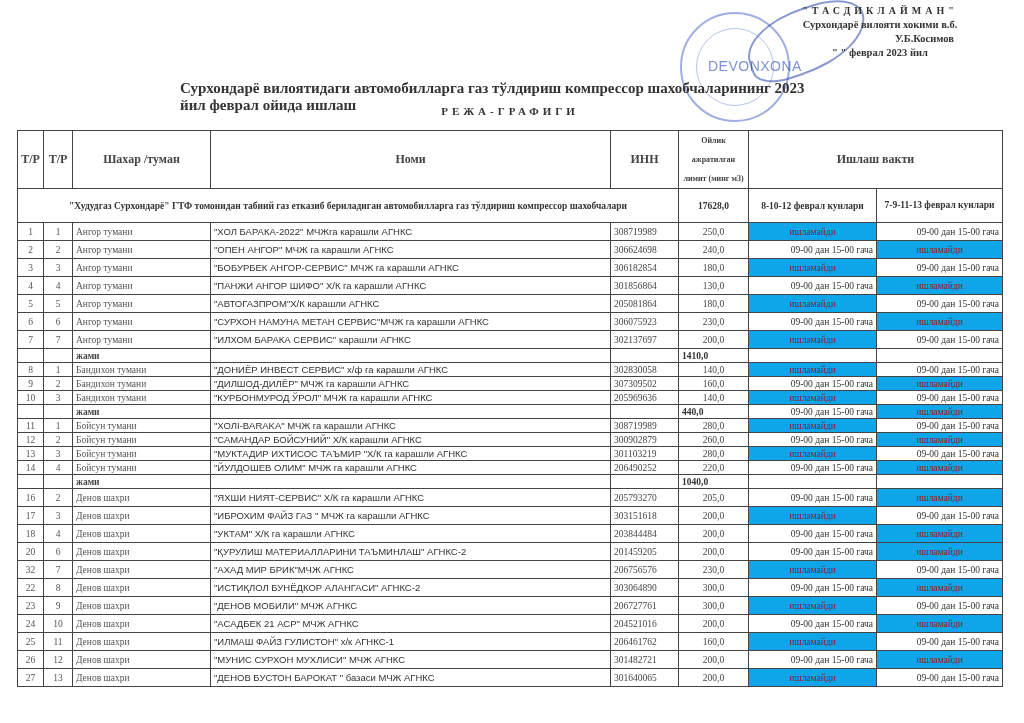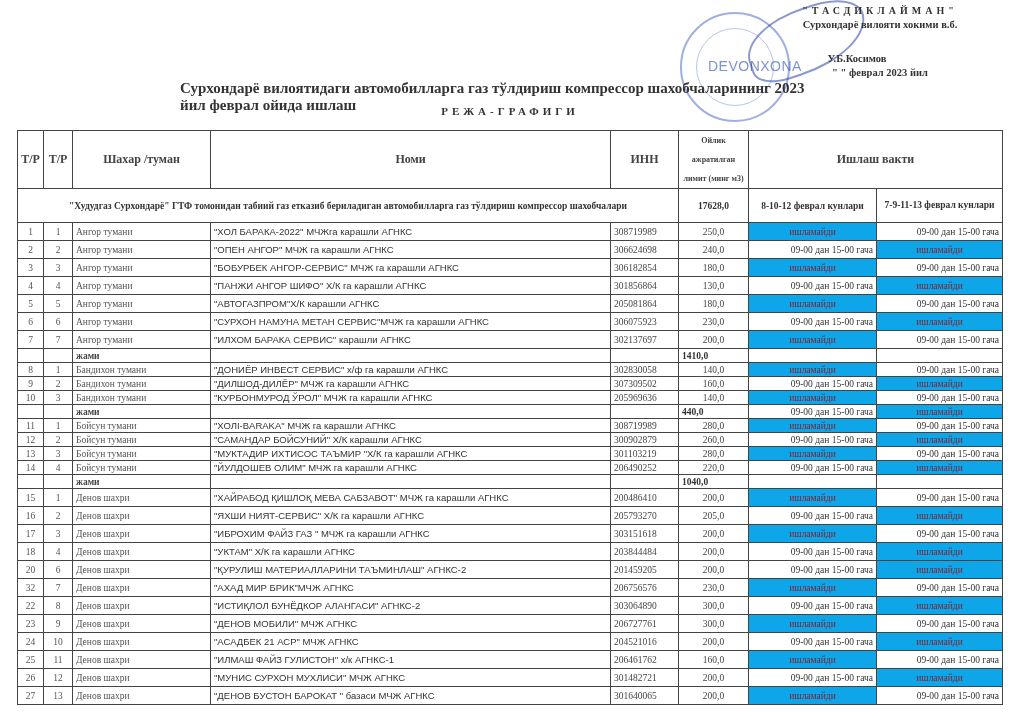--- a/index.html
+++ b/index.html
@@ -1,21 +1,21 @@
 <!DOCTYPE html>
 <html><head>
 <meta charset="utf-8">
 <style>
   html, body { margin:0; padding:0; background:#ffffff; }
   body { width:1024px; height:723px; position:relative; overflow:hidden;
          font-family:"Liberation Serif", "DejaVu Serif", serif; color:#222; }
   .approval { position:absolute; left:760px; top:4px; width:240px; font-size:10.5px; font-weight:bold; color:#333; line-height:14px; }
   .approval .a-title { text-align:center; letter-spacing:4px; font-size:10px; }
   .approval .a-org { text-align:center; }
-  .approval .a-sign { text-align:center; padding-right:46px;margin-top:20px; }
+  .approval .a-sign { text-align:right; padding-right:46px; }
   .approval .a-date { text-align:center; }
   .stamp { position:absolute; left:680px; top:12px; width:110px; height:110px; border-radius:50%;
            border:2px solid rgba(80,110,200,0.55); box-sizing:border-box; }
   .stamp .inner { position:absolute; left:14px; top:14px; right:14px; bottom:14px; border-radius:50%;
            border:1px solid rgba(80,110,200,0.4); }
   .stamp .stamp-text { position:absolute; left:26px; top:44px; font-family:"Liberation Sans", sans-serif;
            font-size:14px; color:rgba(70,100,190,0.7); letter-spacing:0.5px; }
   .signature { position:absolute; left:745px; top:8px; width:120px; height:60px; border:2px solid rgba(40,70,170,0.55);
            border-radius:60% 40% 70% 30%; transform:rotate(-18deg); }
   .doc-title { position:absolute; left:180px; top:80px; width:650px; text-align:left; font-size:15px; font-weight:bold; color:#333; }
@@ -250,30 +250,20 @@
         <td></td>
         <td></td>
         <td class="total-label">жами</td>
         <td></td>
         <td></td>
         <td class="total-val">1040,0</td>
         <td></td>
         <td></td>
       </tr>
       <tr class="big">
-        <td class="c">15</td>
-        <td class="c">1</td>
-        <td class="dist">Денов шахри</td>
-        <td class="name">"ХАЙРАБОД ҚИШЛОҚ МЕВА САБЗАВОТ" МЧЖ га карашли АГНКС</td>
-        <td class="inn">200486410</td>
-        <td class="lim">200,0</td>
-        <td class="off">ишламайди</td>
-        <td class="on">09-00 дан 15-00 гача</td>
-      </tr>
-      <tr class="big">
         <td class="c">16</td>
         <td class="c">2</td>
         <td class="dist">Денов шахри</td>
         <td class="name">"ЯХШИ НИЯТ-СЕРВИС" Х/К га карашли АГНКС</td>
         <td class="inn">205793270</td>
         <td class="lim">205,0</td>
         <td class="on">09-00 дан 15-00 гача</td>
         <td class="off">ишламайди</td>
       </tr>
       <tr class="big">

